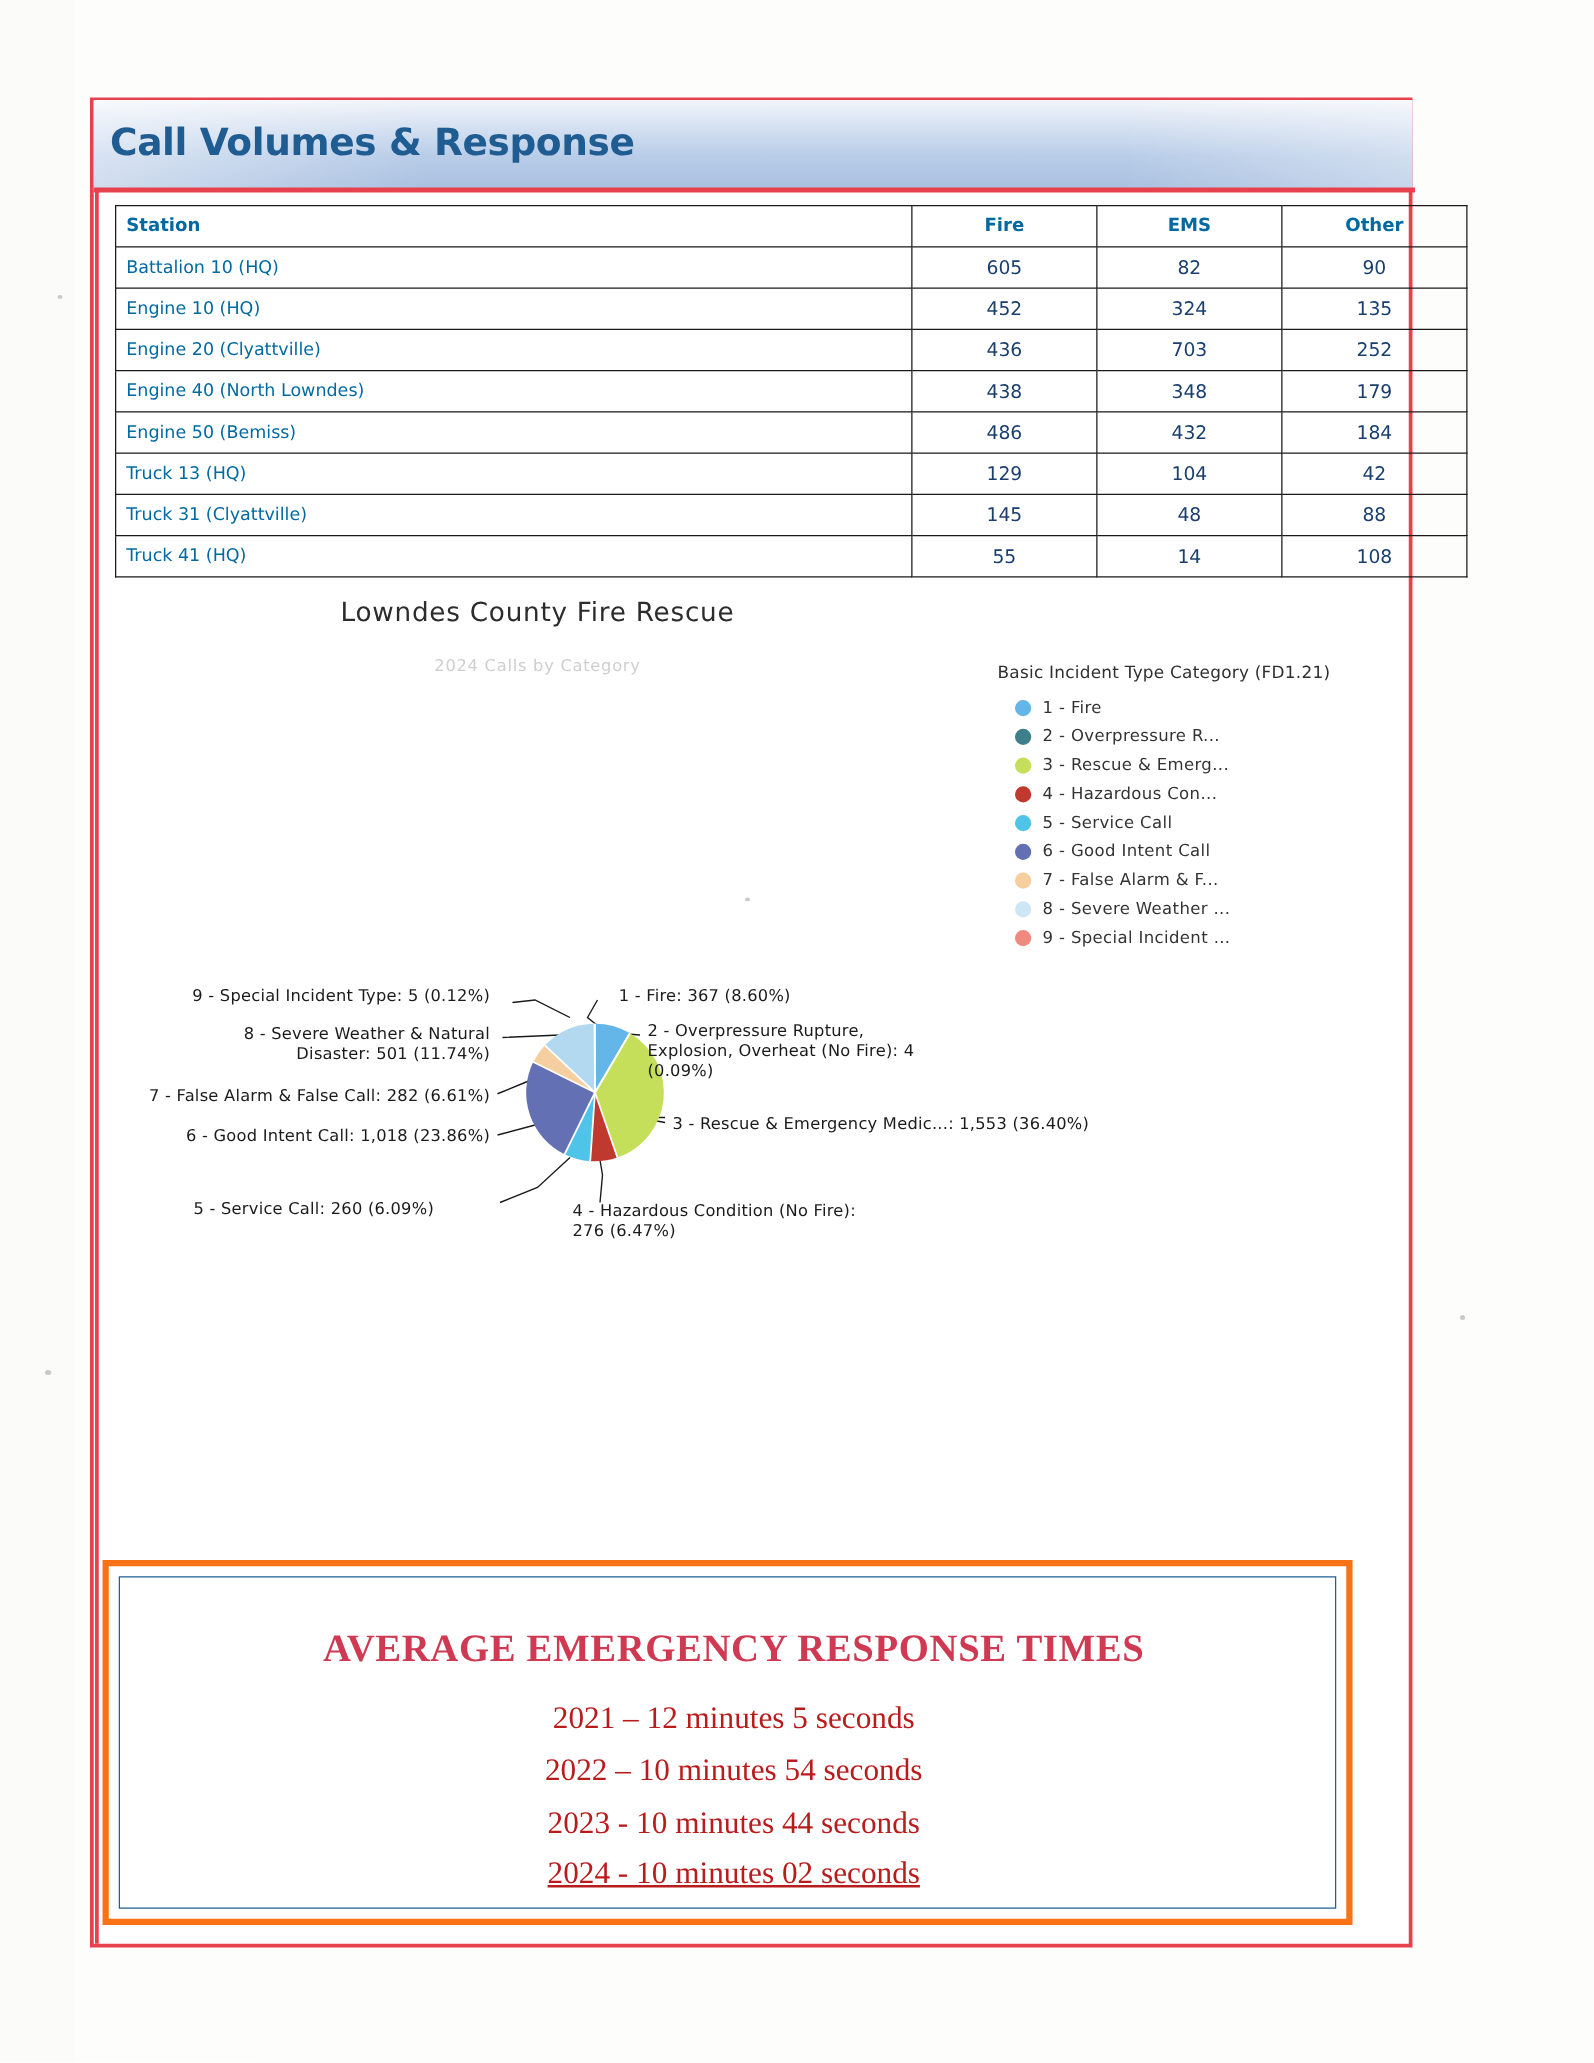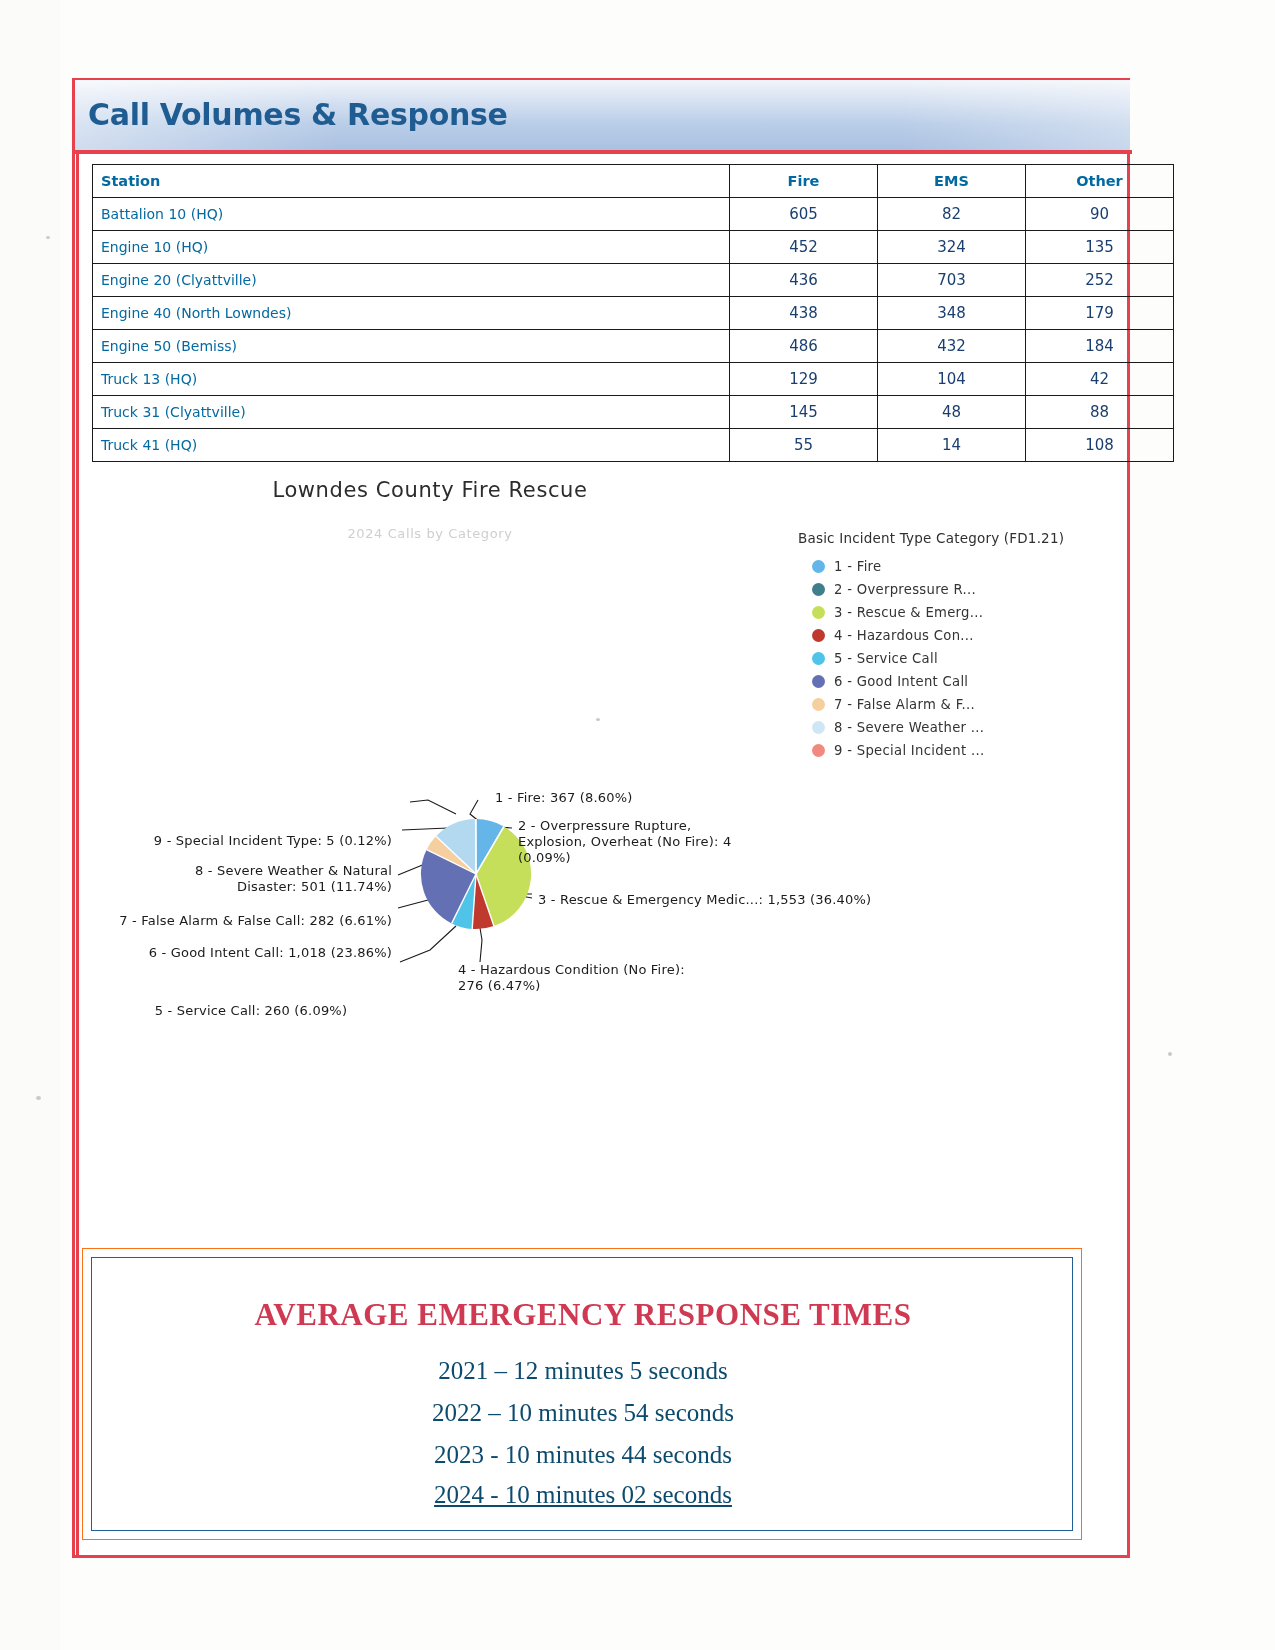--- a/index.html
+++ b/index.html
@@ -197,21 +197,21 @@
 
   .callout {
     position: absolute;
     font-size: 13px;
     color: #1b1b1b;
     line-height: 1.22;
     letter-spacing: 0.2px;
     font-family: "DejaVu Sans", sans-serif;
   }
   .callout.right { text-align: left; }
-  .callout.left  { text-align: right; margin-top: 43px; }
+  .callout.left  { text-align: right; }
 
   #co-9 { left: 12px;  top: 320px; width: 300px; text-align: right; }
   #co-8 { left: 12px;  top: 350px; width: 300px; text-align: right; }
   #co-7 { left: 0px;   top: 400px; width: 312px; text-align: right; }
   #co-6 { left: 0px;   top: 432px; width: 312px; text-align: right; }
   #co-5 { left: 30px;  top: 490px; width: 282px; text-align: center; }
   #co-1 { left: 403px; top: 320px; width: 260px; text-align: left; margin-left: 12px; }
   #co-2 { left: 438px; top: 348px; width: 250px; text-align: left; }
   #co-3 { left: 458px; top: 422px; width: 420px; text-align: left; }
   #co-4 { left: 378px; top: 492px; width: 300px; text-align: left; }
@@ -223,21 +223,21 @@
     pointer-events: none;
   }
 
   
   #response-box {
     position: absolute;
     left: 82px;
     top: 1248px;
     width: 1000px;
     height: 292px;
-    border: 1px solid #f97316;
+    border: 5px solid #f97316;
     box-sizing: border-box;
     background: #ffffff;
   }
   #response-box-inner {
     position: absolute;
     left: 8px; top: 8px;
     right: 8px; bottom: 8px;
     border: 1.5px solid #1f5f96;
   }
   #response-title {
@@ -252,21 +252,21 @@
     color: #cf3a52;
     letter-spacing: 0.5px;
   }
   .response-line {
     position: absolute;
     left: 0;
     width: 1000px;
     text-align: center;
     font-family: "Liberation Serif", serif;
     font-size: 25px;
-    color: #0c4a6e;
+    color: #b91c1c;
   }
   #rl-0 { top: 108px; }
   #rl-1 { top: 150px; }
   #rl-2 { top: 192px; }
   #rl-3 { top: 232px; text-decoration: underline; }
 
   
   .speckle {
     position: absolute;
     background: #c9c9c9;

